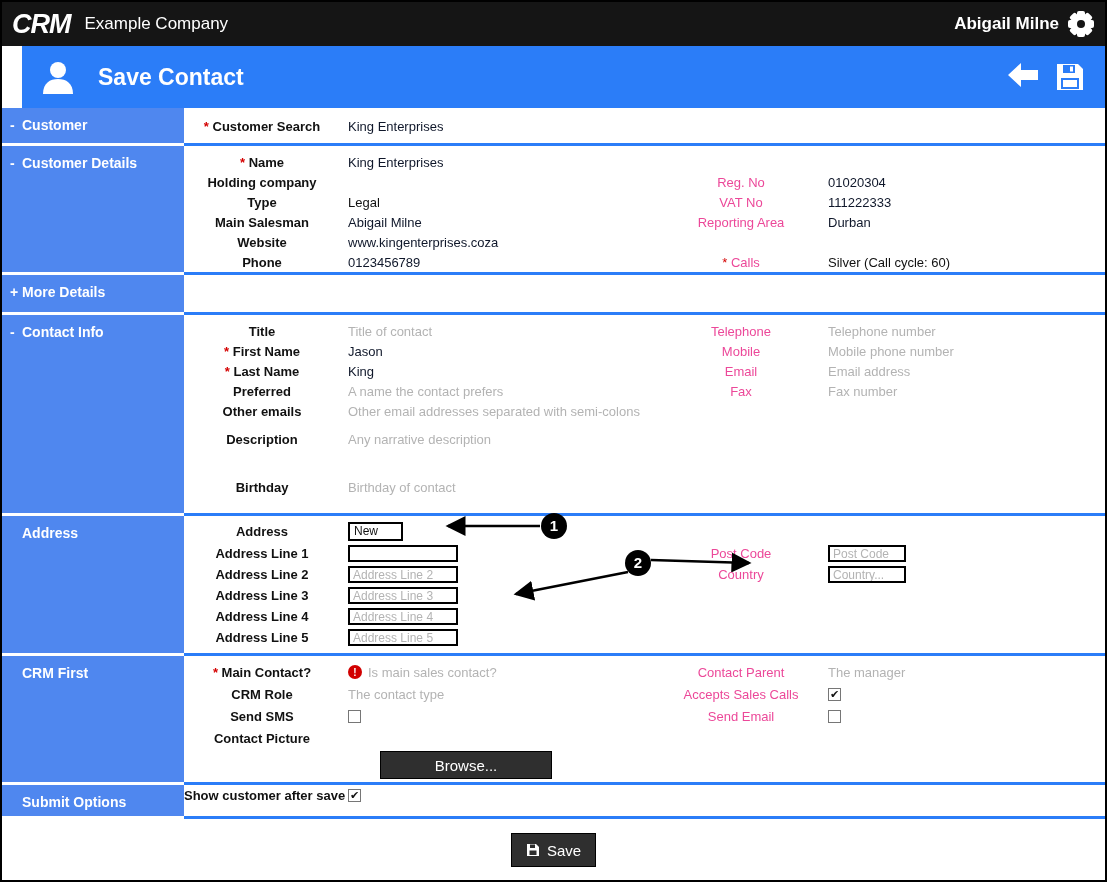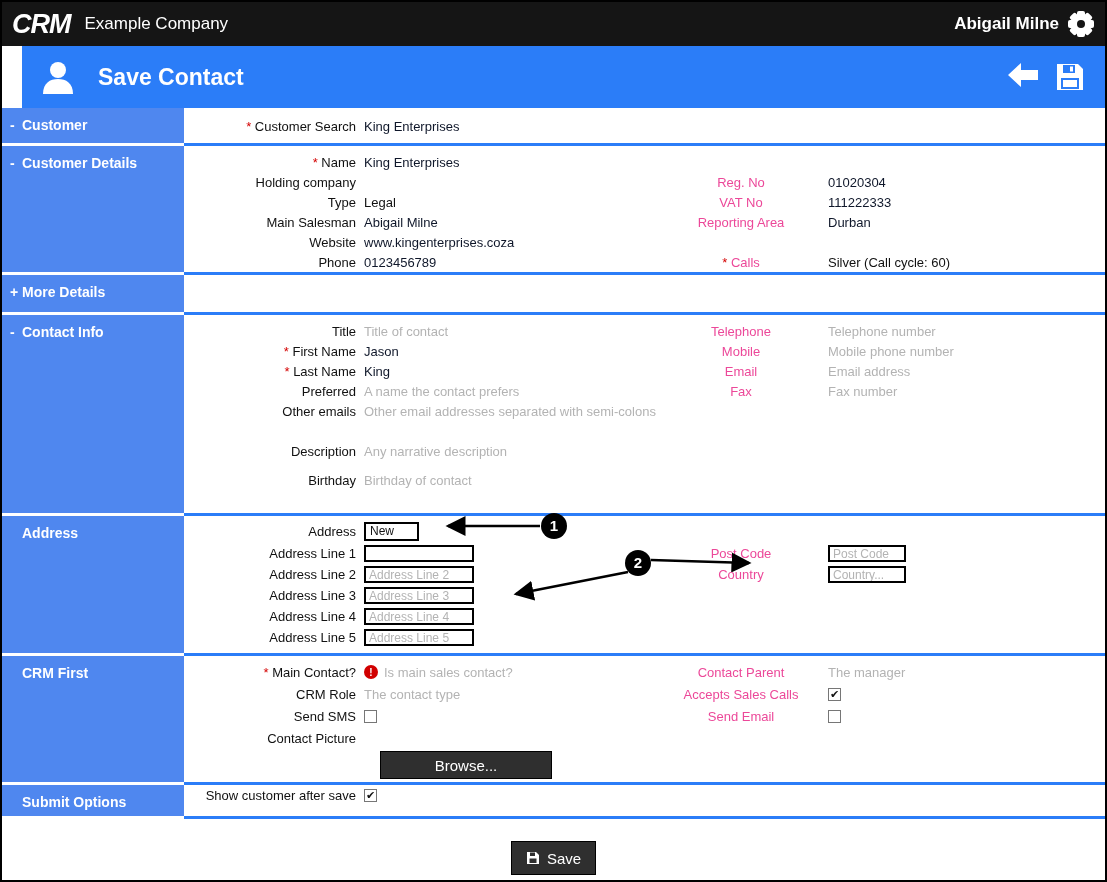--- a/index.html
+++ b/index.html
@@ -30,21 +30,21 @@
   }
   .pfx { display:inline-block; width:12px; }
   .mainc { flex:1; background:#fff; border-bottom:3px solid #2b7df8; position:relative; }
   .h-cust { height:38px; } .h-cd { height:129px; } .h-md { height:40px; }
   .h-ci { height:201px; } .h-ad { height:140px; } .h-crm { height:129px; } .h-sо { height:34px; }
   
   .cols { display:flex; }
   .col-l { width:478px; flex:none; }
   .col-r { flex:1; }
   .frow { display:flex; align-items:center; height:20px; font-size:13px; }
-  .lbl { width:180px; flex:none; text-align:right; padding-right:8px; color:#111; white-space:nowrap; }
+  .lbl { width:164px; flex:none; text-align:center; padding-right:8px; color:#111; white-space:nowrap;font-weight:bold; }
   .lbl-r { width:166px; flex:none; text-align:center; padding-right:8px; color:#ec4899; white-space:nowrap; }
   .req::before { content:"* "; color:#d40000; }
   .txt {
     border:none; outline:none; background:transparent; flex:none; width:300px;
     font-family:Liberation Sans, sans-serif; font-size:13px; color:#0f172a; padding:0;
   }
   .txt-r { width:170px; }
   .txt::placeholder { color:#b3b3b3; }
   .val { font-size:13px; color:#111; }
   
@@ -74,35 +74,35 @@
   .alert-ic::after { content:"!"; }
   
   .browse-btn {
     margin-left:196px; margin-top:2px; width:172px; height:28px; background:#2f2f2f; color:#fff;
     border:1px solid #000; font-family:"Liberation Sans",sans-serif; font-size:15px; cursor:pointer;
   }
   .footer { height:65px; display:flex; justify-content:center; align-items:flex-start; padding-top:14px; background:#fff; }
   .save-btn {
     background:#2f2f2f; color:#fff; border:1px solid #000; height:34px; padding:0 14px;
     display:inline-flex; align-items:center; gap:7px; font-family:"Liberation Sans",sans-serif;
-    font-size:15px; cursor:pointer;margin-top:8px;
+    font-size:15px; cursor:pointer;
   }
   
   .annot { position:absolute; left:0; top:0; z-index:40; pointer-events:none; }
   .aline { stroke:#000; stroke-width:2.5; }
   .btxt { fill:#fff; font-family:"Liberation Sans",sans-serif; font-size:15px; font-weight:bold; text-anchor:middle; }
   
   .pad-cust { padding-top:8px; }
   .pad-cd { padding-top:6px; }
   .pad-ci { padding-top:6px; }
   .pad-ad { padding-top:3px; }
   .pad-crm { padding-top:5px; }
   .pad-so { }
-  .desc-row { margin-top:20px; }
-  .bday-row { margin-top:9px; }
+  .desc-row { margin-top:8px; }
+  .bday-row { margin-top:28px; }
   .crmrow { height:22px; }
 </style>
 </head>
 <body>
 
 <div class="app">
 
   <div class="topbar">
     <span class="logo">CRM</span>
     <span class="company">Example Company</span>

